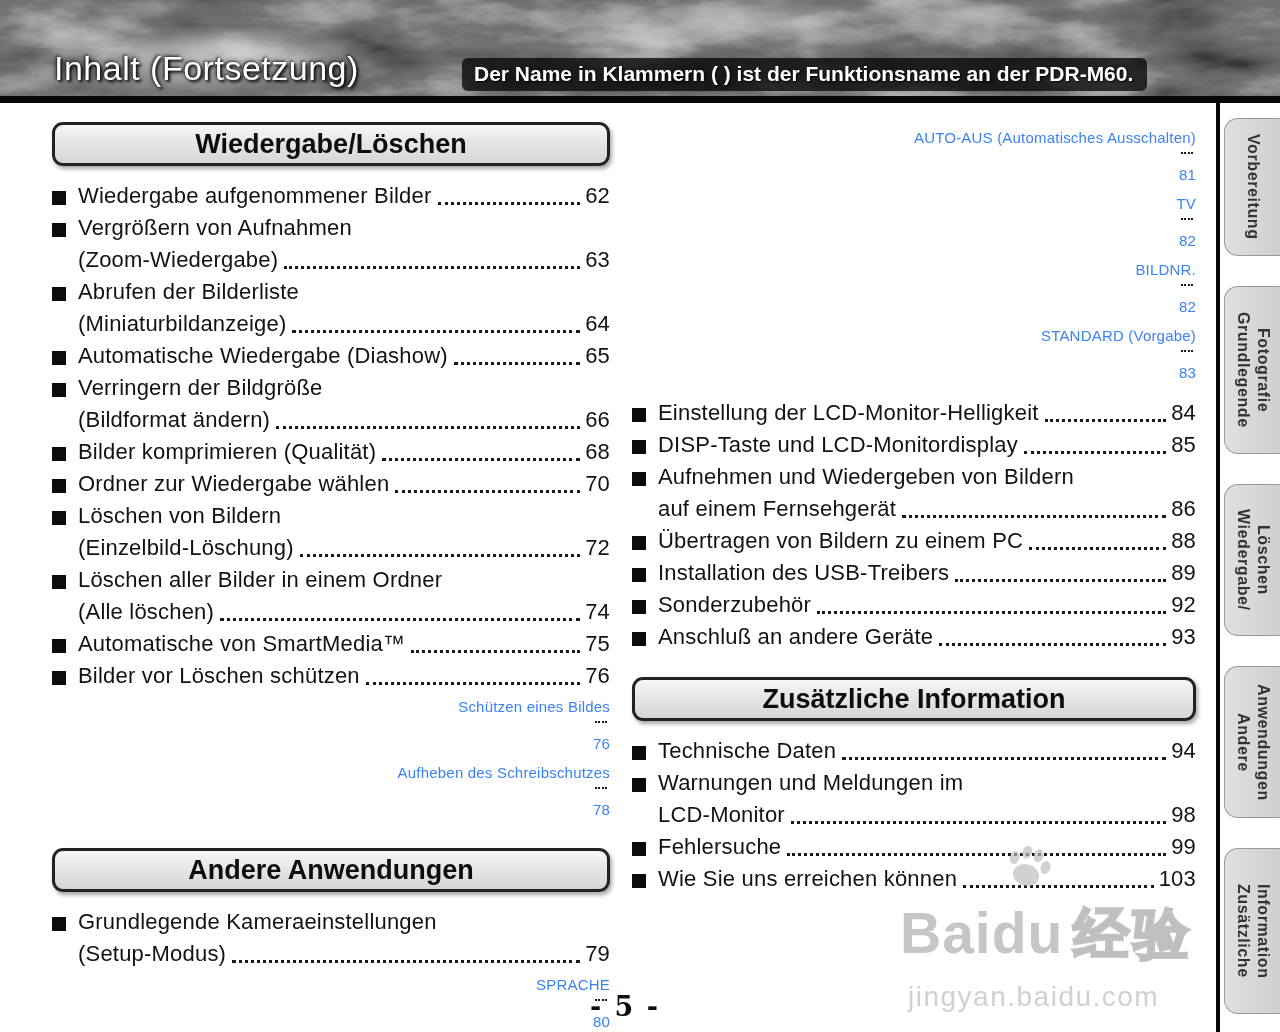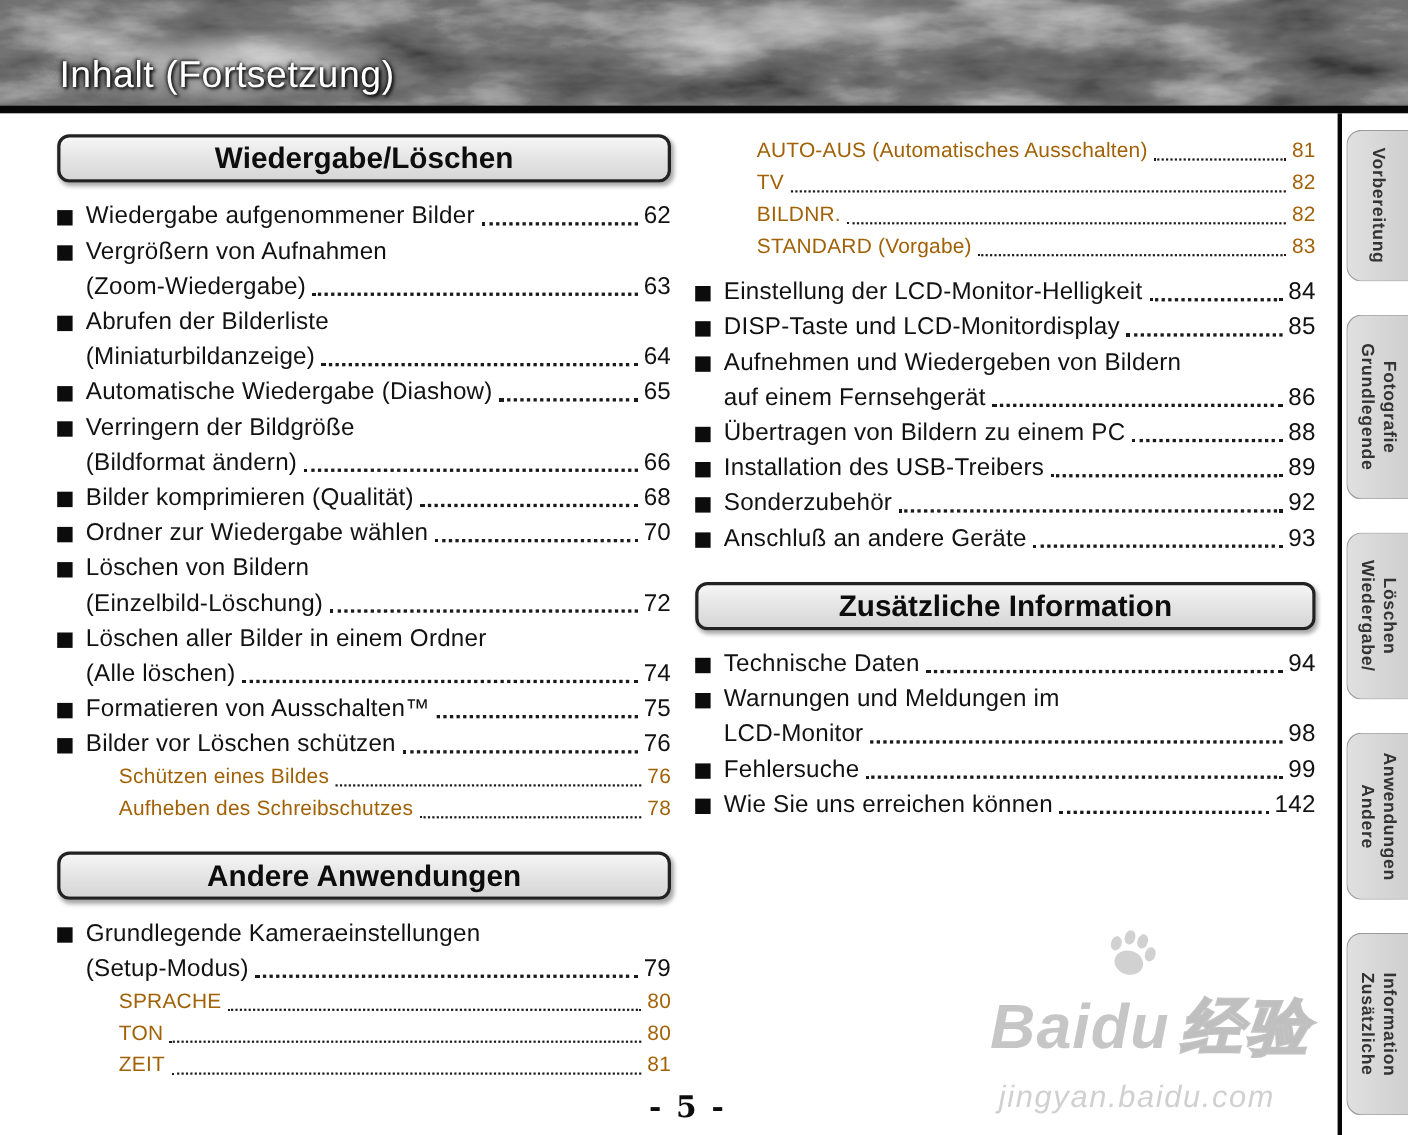--- a/index.html
+++ b/index.html
@@ -93,23 +93,24 @@
     display: flex;
     align-items: flex-end;
     line-height: 32px;
     font-size: 22px;
     letter-spacing: 0.2px;
     color: #121212;
   }
   .toc-line.indent { margin-left: 26px; }
   .toc-entry.sub .toc-line {
     line-height: 29px;
-    font-size: 19px;
+    font-size: 15px;
     margin-left: 56px;
-    color: #a16207;
+    color: #3b82f6;
+    flex-direction: column;
   }
   .bullet {
     flex: none;
     width: 14px; height: 14px;
     background: #0c0c0c;
     margin: 0 12px 7px 0;
   }
   .toc-text { flex: none; white-space: nowrap; }
   .leader {
     flex: 1 1 auto;
@@ -173,21 +174,20 @@
     font-size: 27px;
     letter-spacing: 2px;
     color: #0d0d0d;
   }
 
   
   .watermark {
     position: absolute;
     left: 900px; top: 866px;
     pointer-events: none;
-    font-style: italic;
   }
   .wm-row {
     position: relative;
     display: flex;
     align-items: baseline;
     gap: 10px;
   }
   .wm-text {
     font-size: 57px;
     font-weight: 700;
@@ -234,20 +234,21 @@
             <feFuncA type="linear" slope="0" intercept="1"></feFuncA>
           </feComponentTransfer>
         </filter>
       </defs>
       <rect width="100%" height="100%" fill="#6a6a6a"></rect>
       <rect width="100%" height="100%" filter="url(#marble)"></rect>
       <rect width="100%" height="100%" fill="#000000" opacity="0.22"></rect>
     </svg>
     <div class="banner-glow"></div>
     <h1 class="title">Inhalt (Fortsetzung)</h1>
+    <div class="subtitle">Der Name in Klammern ( ) ist der Funktionsname an der PDR-M60.</div>
   </header>
 
   <div class="rule-h"></div>
 
   <main class="content">
     <div class="col" id="col-left">
         <div class="section-box">Wiedergabe/Löschen</div>
         <div class="toc-entry main">
           <div class="toc-line">
             <span class="bullet"></span>
@@ -331,21 +332,21 @@
           </div>
           <div class="toc-line indent">
             <span class="toc-text">(Alle löschen)</span>
             <span class="leader"></span>
             <span class="pagenum">74</span>
           </div>
         </div>
         <div class="toc-entry main">
           <div class="toc-line">
             <span class="bullet"></span>
-            <span class="toc-text">Formatieren von Ausschalten™</span>
+            <span class="toc-text">Automatische von SmartMedia™</span>
             <span class="leader"></span>
             <span class="pagenum">75</span>
           </div>
         </div>
         <div class="toc-entry main">
           <div class="toc-line">
             <span class="bullet"></span>
             <span class="toc-text">Bilder vor Löschen schützen</span>
             <span class="leader"></span>
             <span class="pagenum">76</span>
@@ -513,21 +514,21 @@
             <span class="toc-text">Fehlersuche</span>
             <span class="leader"></span>
             <span class="pagenum">99</span>
           </div>
         </div>
         <div class="toc-entry main">
           <div class="toc-line">
             <span class="bullet"></span>
             <span class="toc-text">Wie Sie uns erreichen können</span>
             <span class="leader"></span>
-            <span class="pagenum">142</span>
+            <span class="pagenum">103</span>
           </div>
         </div>
       </div>
   </main>
 
   <div class="rule-v"></div>
 
   <nav class="side-tabs" id="side-tabs">
       <div class="tab">
         <span class="tab-label">Vorbereitung</span>

